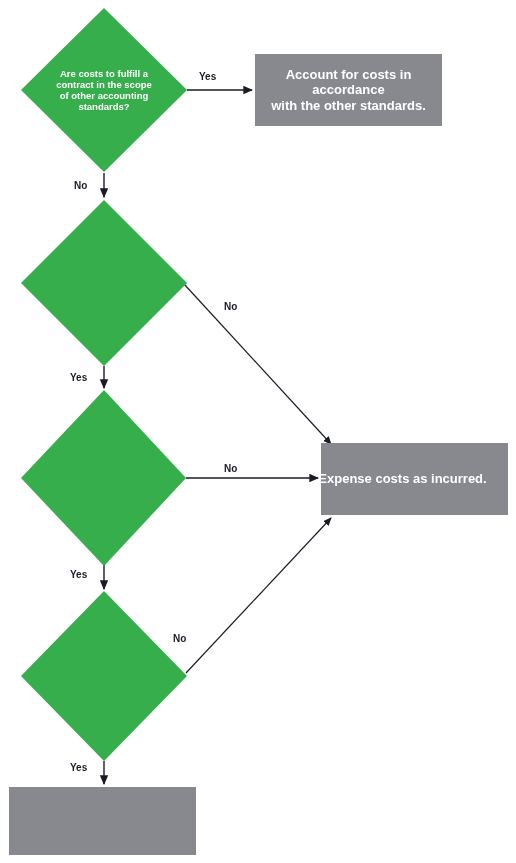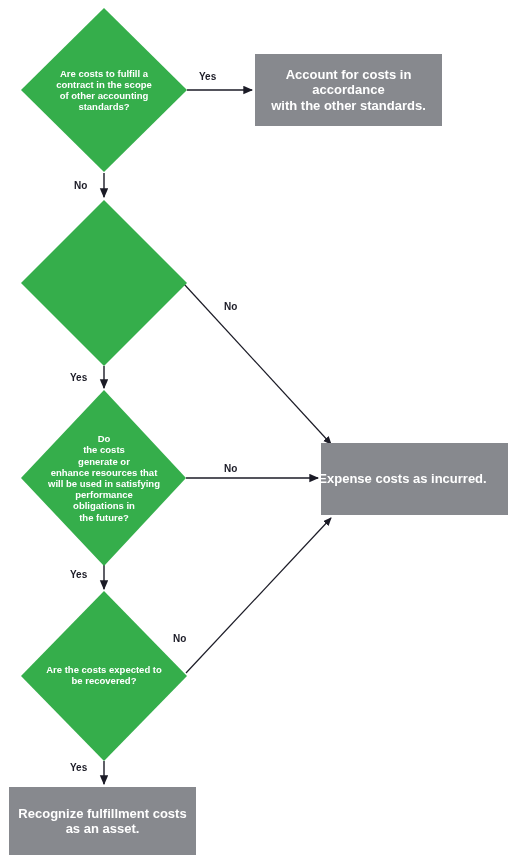--- a/index.html
+++ b/index.html
@@ -96,36 +96,24 @@
 
   <div class="node-text diamond-text" style="left:31px; top:55px; width:146px; height:70px; z-index:2;">Are costs to fulfill a
 contract in the scope
 of other accounting
 standards?</div>
 
   <div class="node-text box-text" style="left:258px; top:58px; width:181px; height:64px; z-index:2;">Account for costs in accordance
 with the other standards.</div>
 
 
-  <div class="node-text d3-text" style="left:18px; top:415px; width:172px; height:126px; z-index:2;">Do
-the costs
-generate or
-enhance resources that
-will be used in satisfying
-performance
-obligations in
-the future?</div>
 
   <div class="node-text box-text" style="left:312px; top:447px; width:181px; height:64px; z-index:2;">Expense costs as incurred.</div>
 
-  <div class="node-text diamond-text" style="left:18px; top:652px; width:172px; height:46px; z-index:2;">Are the costs expected to
-be recovered?</div>
 
-  <div class="node-text box-text" style="left:12px; top:791px; width:181px; height:60px; z-index:2;">Recognize fulfillment costs
-as an asset.</div>
 
   <div class="edge-label" style="left:199px; top:71px; z-index:3;">Yes</div>
 
   <div class="edge-label" style="left:74px; top:180px; z-index:3;">No</div>
 
   <div class="edge-label" style="left:224px; top:301px; z-index:3;">No</div>
 
   <div class="edge-label" style="left:70px; top:372px; z-index:3;">Yes</div>
 
   <div class="edge-label" style="left:224px; top:463px; z-index:3;">No</div>

